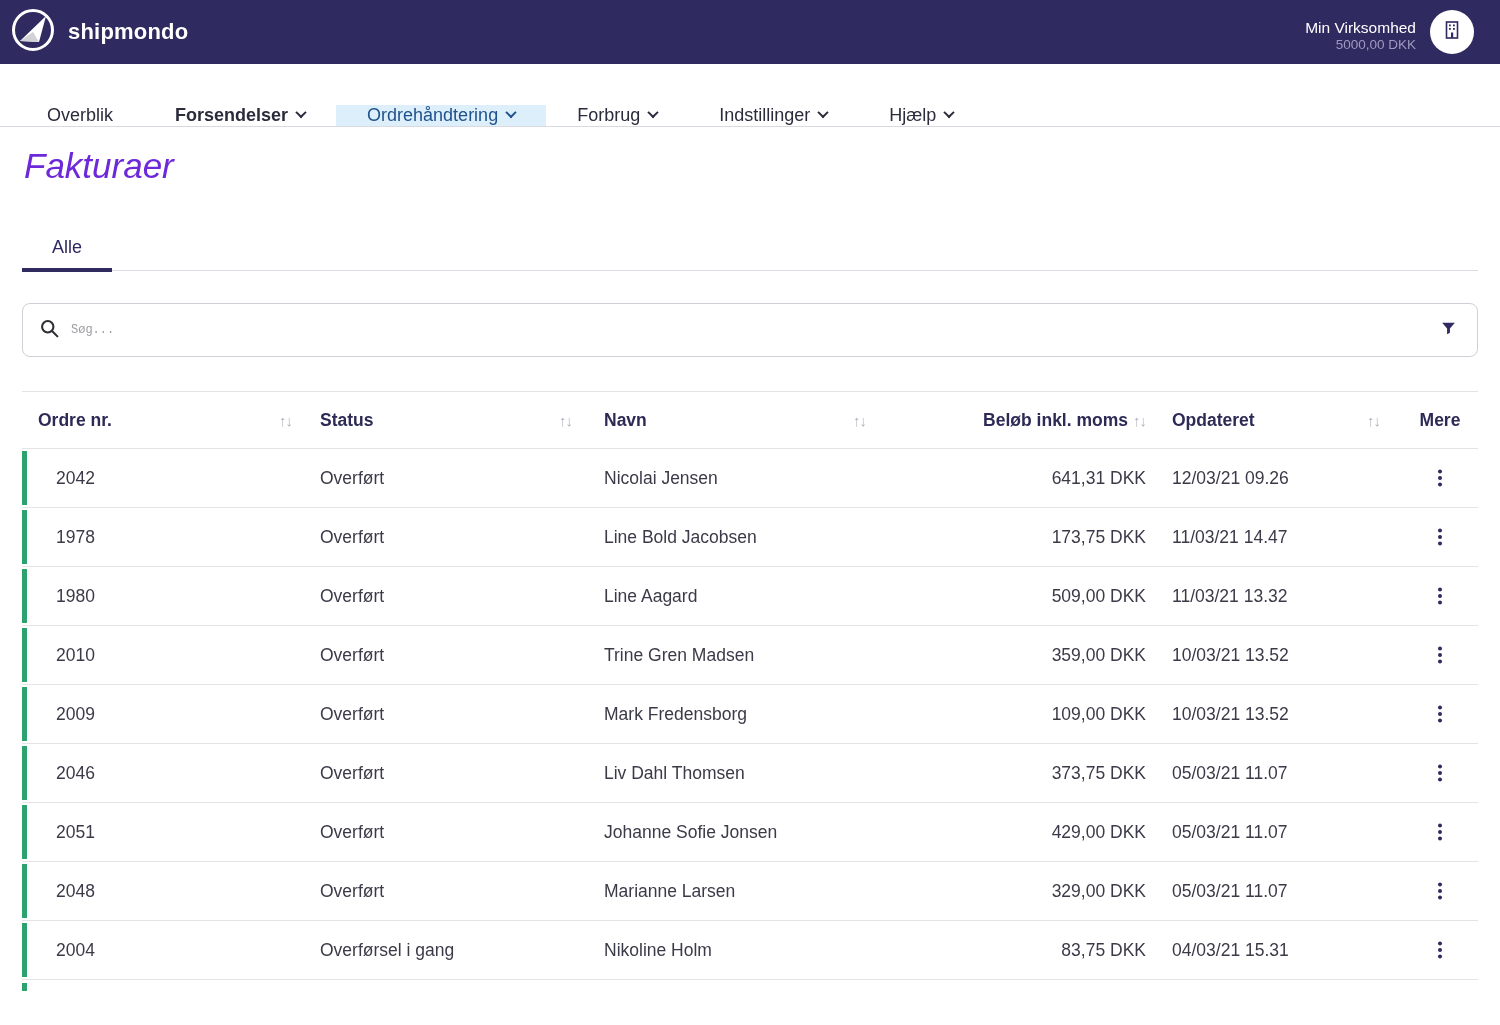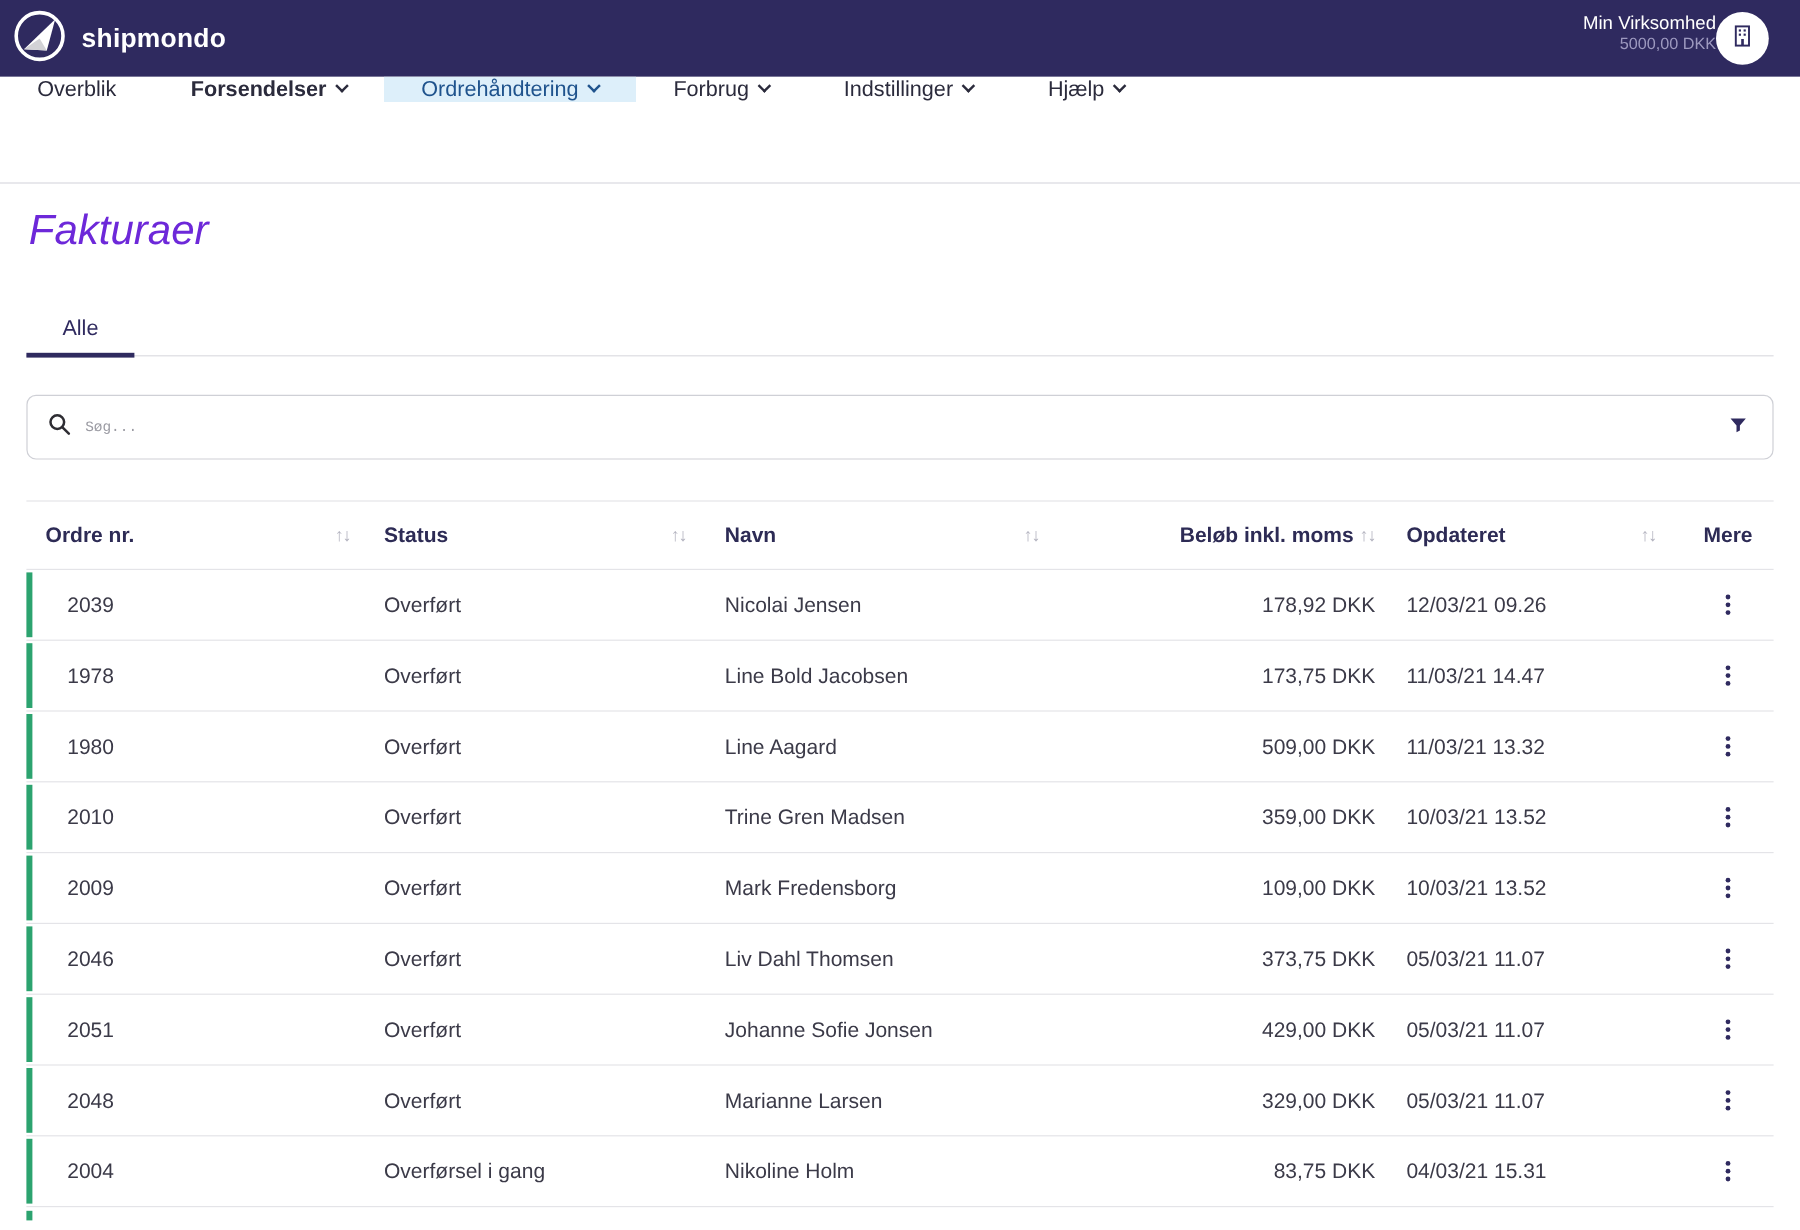--- a/index.html
+++ b/index.html
@@ -4,30 +4,30 @@
 <style>
   * { margin:0; padding:0; box-sizing:border-box; }
   html,body { width:1500px; height:1025px; overflow:hidden; background:#fff;
               font-family:"Liberation Sans", sans-serif; }
 
   
   .topbar { height:64px; background:#2f2a5f; display:flex; align-items:center;
             padding:0 26px 0 10px; }
   .brand-wrap { display:flex; align-items:center; gap:12px; }
   .brand-name { color:#fff; font-size:22px; font-weight:700; letter-spacing:.2px; }
-  .topbar-right { margin-left:auto; display:flex; align-items:flex-start; }
+  .topbar-right { margin-left:auto; display:flex; align-items:flex-end; gap:14px; }
   .company-info { text-align:right; line-height:1.25; }
   .company-name { color:#fff; font-size:15.5px; font-weight:500; }
   .company-balance { color:#9d99bf; font-size:13.5px; }
   .avatar { width:44px; height:44px; border-radius:50%; background:#fff;
             display:flex; align-items:center; justify-content:center; cursor:pointer; }
 
   
-  .mainnav { height:89px; background:#fff; border-bottom:1px solid #d9d9df;
-             display:flex; align-items:flex-start; padding-left:0; }
+  .mainnav { height:63px; background:#fff; border-bottom:1px solid #d9d9df;
+             display:flex; align-items:flex-end; padding-left:16px; }
   .nav-item { display:flex; align-items:center; gap:9px; padding:0 31px;
               font-size:18px; color:#2b2b3c; cursor:pointer; white-space:nowrap; }
   .nav-item.semibold { font-weight:700; }
   .nav-item.active { background:#ddeffa; color:#1f538d; font-weight:400; }
   .chev { width:8px; height:8px; border-right:2px solid currentColor;
           border-bottom:2px solid currentColor; transform:rotate(45deg) translate(-1px,-1px);
           margin-top:-4px; }
 
   
   .main { padding:0 22px; }
@@ -188,24 +188,24 @@
       <div class="th c5">
         <span>Opdateret</span>
         <span class="sort-icon">↑↓</span>
       </div>
       <div class="th c6">
         <span>Mere</span>
       </div>
     </div>
 
     <div class="trow">
-      <div class="td c1">2039</div>
+      <div class="td c1">2042</div>
       <div class="td c2">Overført</div>
       <div class="td c3">Nicolai Jensen</div>
-      <div class="td c4">178,92 DKK</div>
+      <div class="td c4">641,31 DKK</div>
       <div class="td c5">12/03/21 09.26</div>
       <div class="td c6">
           <button class="menu-btn">
             <span class="kebab-icon"></span>
           </button>
         </div>
     </div>
 
     <div class="trow">
       <div class="td c1">1978</div>

